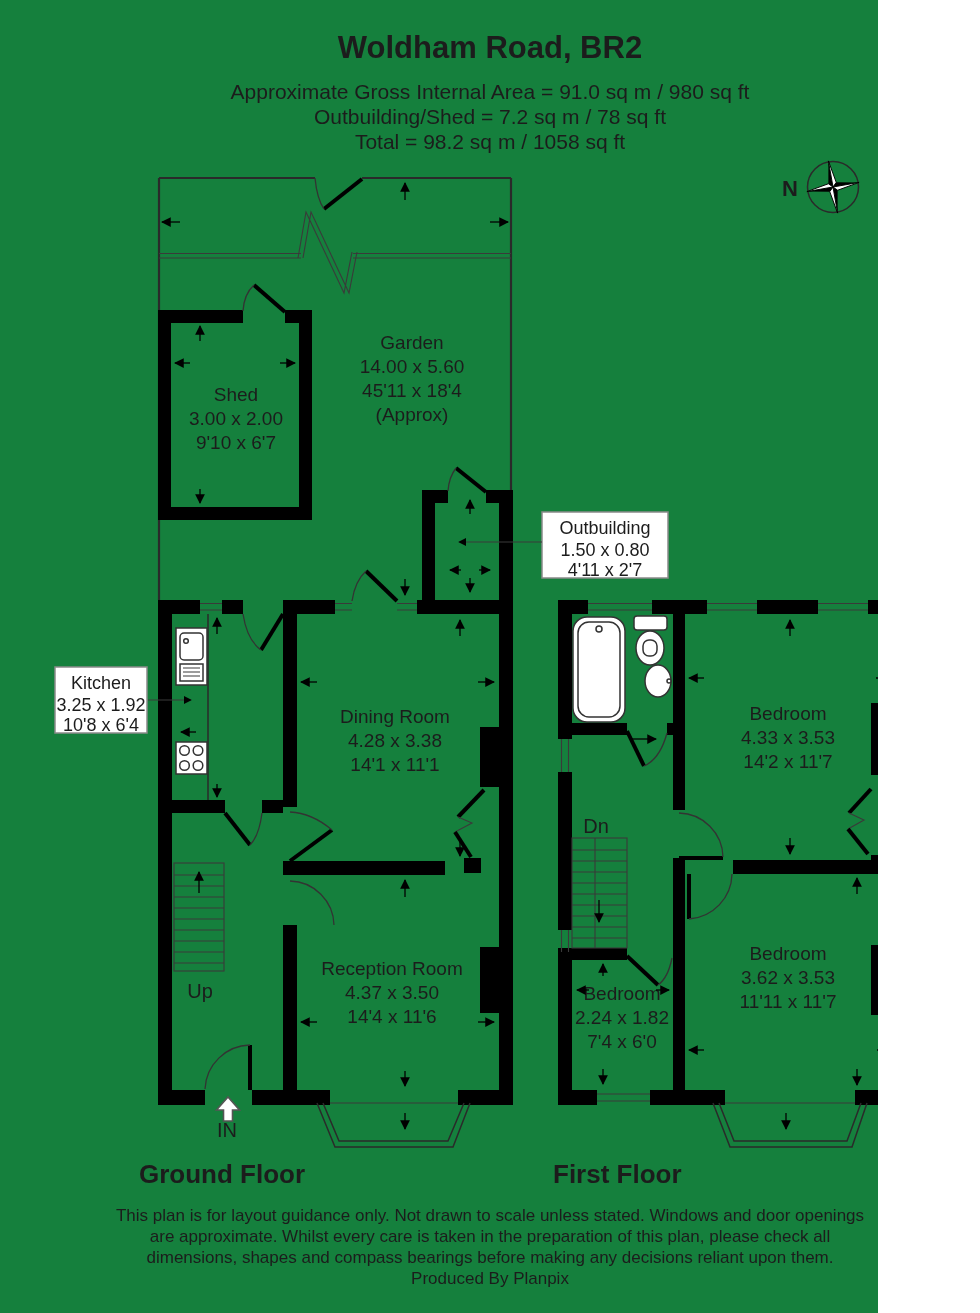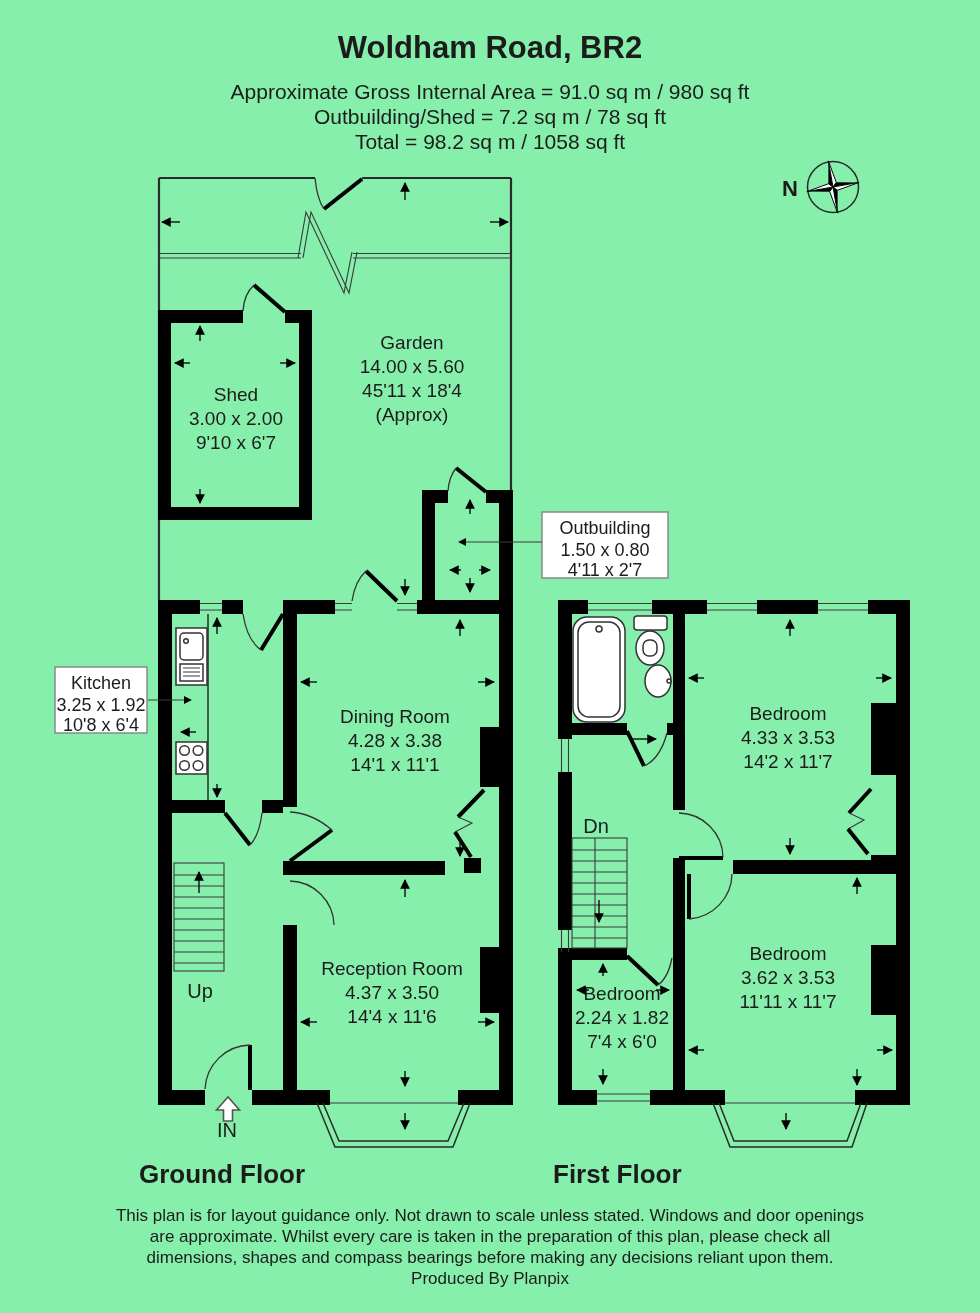--- a/index.html
+++ b/index.html
@@ -1,17 +1,17 @@
 <!DOCTYPE html>
 <html><head>
 <meta charset="utf-8">
 <style>
   html,body{margin:0;padding:0;background:#fff;}
-  .page{position:relative;width:980px;height:1313px;background:#86efac;overflow:hidden;
-        font-family:"Liberation Sans",sans-serif;}
+  .page{position:relative;width:868px;height:1313px;background:#15803d;overflow:hidden;
+        font-family:"Liberation Sans",sans-serif;padding-left:10px;}
   svg{position:absolute;left:0;top:0;}
   svg text{fill:#1c1c1c;font-family:"Liberation Sans",sans-serif;}
   .t-title{font-size:31px;font-weight:bold;text-anchor:middle;}
   .t-area{font-size:21px;text-anchor:middle;}
   .t-room{font-size:19px;text-anchor:middle;}
   .t-box{font-size:18px;text-anchor:middle;}
   .t-floor{font-size:26px;font-weight:bold;}
   .t-foot{font-size:17px;text-anchor:middle;}
   .t-n{font-size:22px;font-weight:bold;text-anchor:middle;}
   .t-updn{font-size:20px;text-anchor:middle;}

